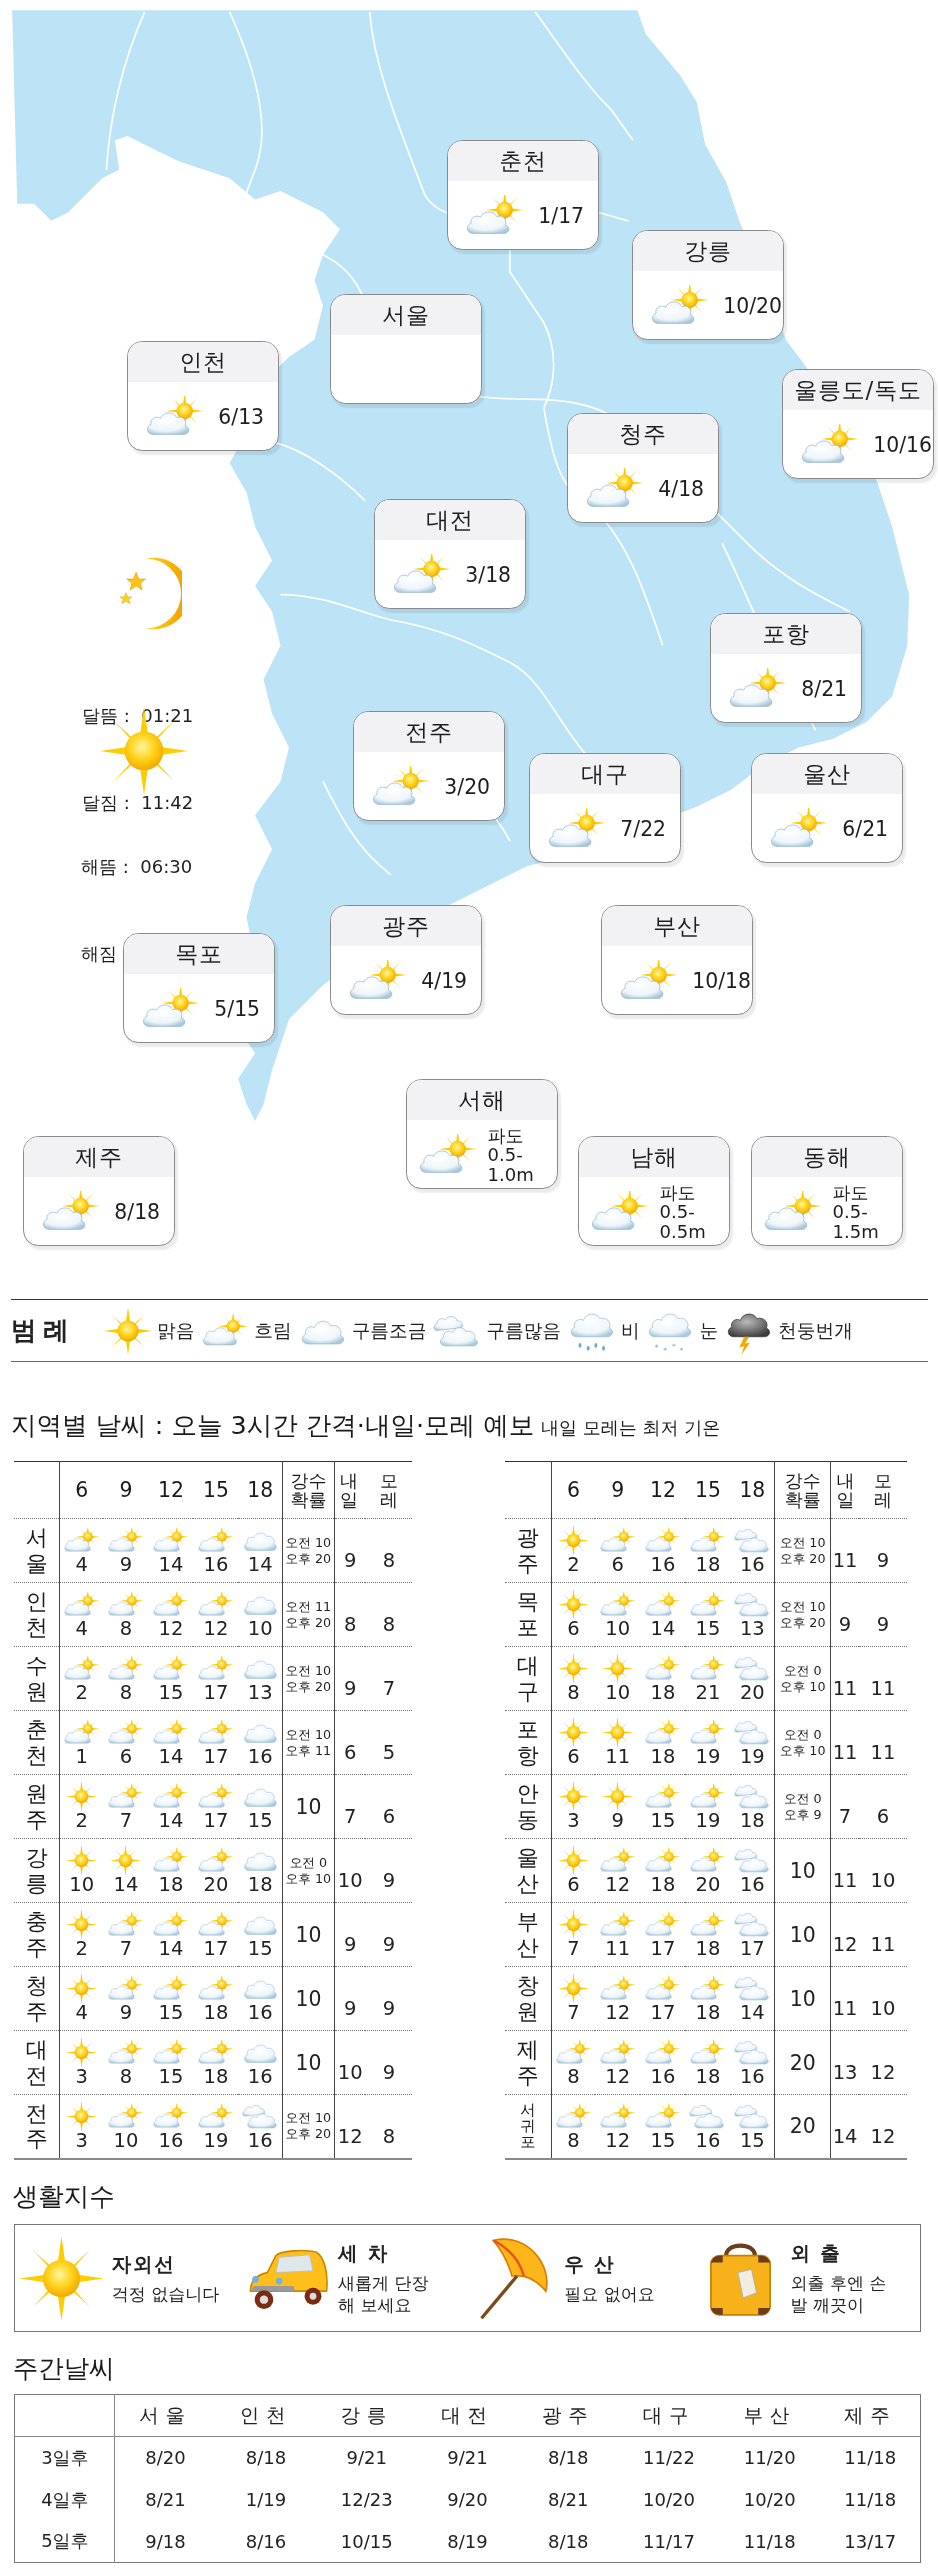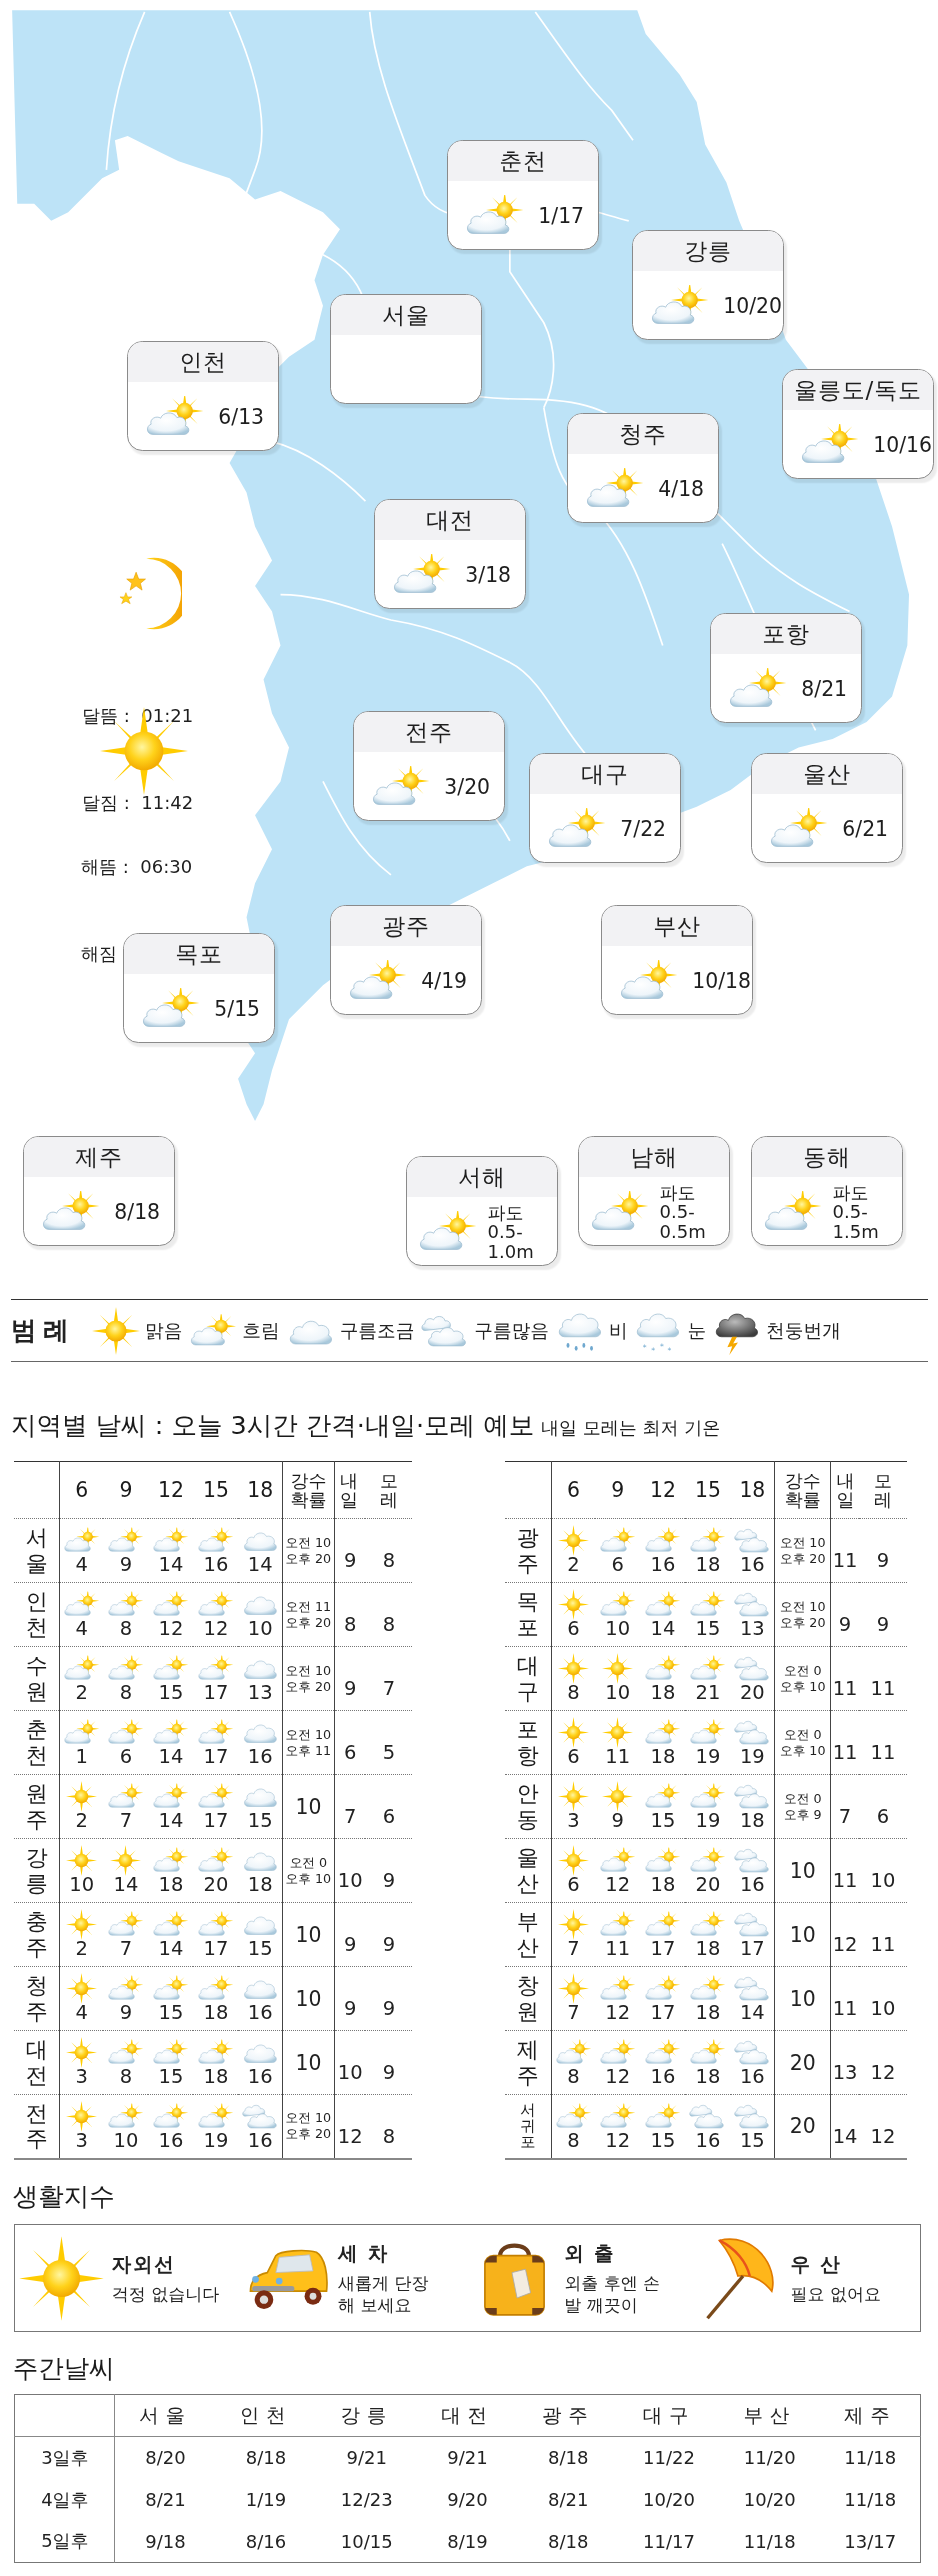--- a/index.html
+++ b/index.html
@@ -8,21 +8,21 @@
   
   #map-svg { position: absolute; left: 0; top: 0; width: 939px; height: 1274px; }
   .city-box { position: absolute; width: 152px; height: 110px; border: 1.3px solid #8a8a8a; border-radius: 15.3px; background: #fff; box-shadow: 2.5px 3.4px 1.7px rgba(0,0,0,0.08); overflow: hidden; }
   .city-box .hdr { height: 40px; background: #f2f2f4; display: flex; align-items: center; justify-content: center; font-size: 23px; color: #1e1e1e; letter-spacing: 0.8px; }
   .city-box .body { height: 70px; display: flex; align-items: center; padding-left: 15.3px; }
   .city-box .body .ico { width: 63px; height: 42px; flex: none; }
   .city-box .body .temp { font-size: 20.4px; margin-left: 12px; color: #1e1e1e; }
   .city-box .body .wave { font-size: 18px; line-height: 19.5px; margin-left: 9px; color: #1e1e1e; }
   .astro { position: absolute; font-size: 18px; color: #1e1e1e; line-height: 29px; white-space: pre; }
   
-  .legend { position: absolute; left: 11px; top: 1299px; width: 917px; height: 63px; border-top: 1.7px solid #333; border-bottom: 1.7px solid #666; display: flex; align-items: center; }
+  .legend { position: absolute; left: 11px; top: 1299px; width: 917px; height: 63px; border-top: 1.7px solid #333; border-bottom: 1.7px solid #666; display: flex; align-items: center; gap: 12px; }
   .legend .ttl { font-size: 25.5px; font-weight: bold; width: 81px; letter-spacing: 6.8px; }
   .legend .li { display: flex; align-items: center; margin-right: 6.8px; }
   .legend .li svg { width: 48px; height: 48px; }
   .legend .li span { font-size: 18.7px; margin-left: 5.1px; }
   
   .sec-title { position: absolute; font-size: 25.5px; color: #1a1a1a; white-space: nowrap; }
   .sec-title small { font-size: 18px; margin-left: 6.8px; }
   
   .ftable { position: absolute; border-collapse: collapse; table-layout: fixed; }
   .ftable th, .ftable td { text-align: center; vertical-align: middle; padding: 0; }
@@ -295,21 +295,21 @@
      </div>
     <div class="city-box" style="left:23px;top:1136px">
        <div class="hdr">제주</div>
        <div class="body">
         <svg class="ico" viewBox="0 0 100 70">
           <use href="#i-partly" width="100" height="70"></use>
         </svg>
         <span class="temp">8/18</span>
       </div>
      </div>
-    <div class="city-box" style="left:406px;top:1156px">
+    <div class="city-box" style="left:406px;top:1079px">
        <div class="hdr">서해</div>
        <div class="body" style="padding-left:8.5px">
         <svg class="ico" viewBox="0 0 100 70">
           <use href="#i-partly" width="100" height="70"></use>
         </svg>
         <div class="wave">파도<br>0.5-1.0m</div>
       </div>
      </div>
     <div class="city-box" style="left:578px;top:1136px">
        <div class="hdr">남해</div>
@@ -1383,46 +1383,46 @@
         <circle cx="16" cy="56" r="4" fill="#6fb1e3"></circle>
         <circle cx="44" cy="58" r="4" fill="#6fb1e3"></circle>
       </svg>
       <div class="txt">
         <div class="h">세 차</div>
       <div class="d">새롭게 단장 해 보세요</div>
       </div>
     </div>
     <div class="item">
       <svg viewBox="0 0 110 110">
+        <path d="M30,10 C70,0 100,40 92,70 C80,55 66,50 52,52 C48,38 40,22 30,10 Z" fill="#ffb61a" stroke="#e07a00" stroke-width="2"></path>
+        <path d="M30,10 C50,20 62,36 66,52" fill="none" stroke="#e8531a" stroke-width="3"></path>
+        <line x1="58" y1="52" x2="16" y2="102" stroke="#7a4a1a" stroke-width="4"></line>
+      </svg>
+      <div class="txt">
+        <div class="h">우 산</div>
+      <div class="d">필요 없어요</div>
+      </div>
+    </div>
+    <div class="item">
+      <svg viewBox="0 0 110 110">
         <path d="M38,28 C38,12 72,12 72,28" fill="none" stroke="#6b3d1a" stroke-width="5"></path>
         <rect x="20" y="28" width="70" height="70" rx="10" fill="#f7b21b" stroke="#c47f00" stroke-width="2"></rect>
         <path d="M52,48 L68,44 L74,72 L58,78 Z" fill="#f3ece1" stroke="#aaa"></path>
         <g fill="#6b3d1a">
           <path d="M20,38 a10,10 0 0 1 10,-10 h4 v8 h-14z"></path>
           <path d="M90,38 a10,10 0 0 0 -10,-10 h-4 v8 h14z"></path>
           <path d="M20,88 a10,10 0 0 0 10,10 h4 v-8 h-14z"></path>
           <path d="M90,88 a10,10 0 0 1 -10,10 h-4 v-8 h14z"></path>
         </g>
       </svg>
       <div class="txt">
         <div class="h">외 출</div>
       <div class="d">외출 후엔 손발 깨끗이</div>
       </div>
     </div>
-    <div class="item">
-      <svg viewBox="0 0 110 110">
-        <path d="M30,10 C70,0 100,40 92,70 C80,55 66,50 52,52 C48,38 40,22 30,10 Z" fill="#ffb61a" stroke="#e07a00" stroke-width="2"></path>
-        <path d="M30,10 C50,20 62,36 66,52" fill="none" stroke="#e8531a" stroke-width="3"></path>
-        <line x1="58" y1="52" x2="16" y2="102" stroke="#7a4a1a" stroke-width="4"></line>
-      </svg>
-      <div class="txt">
-        <div class="h">우 산</div>
-      <div class="d">필요 없어요</div>
-      </div>
-    </div>
   </div>
 
 <div class="sec-title" style="left:12.7px;top:2351px">주간날씨</div>
 <table class="wtable" id="weekly">
     <thead>
       <tr>
         <th class="lc"></th>
         <th>서울</th>
         <th>인천</th>
         <th>강릉</th>

